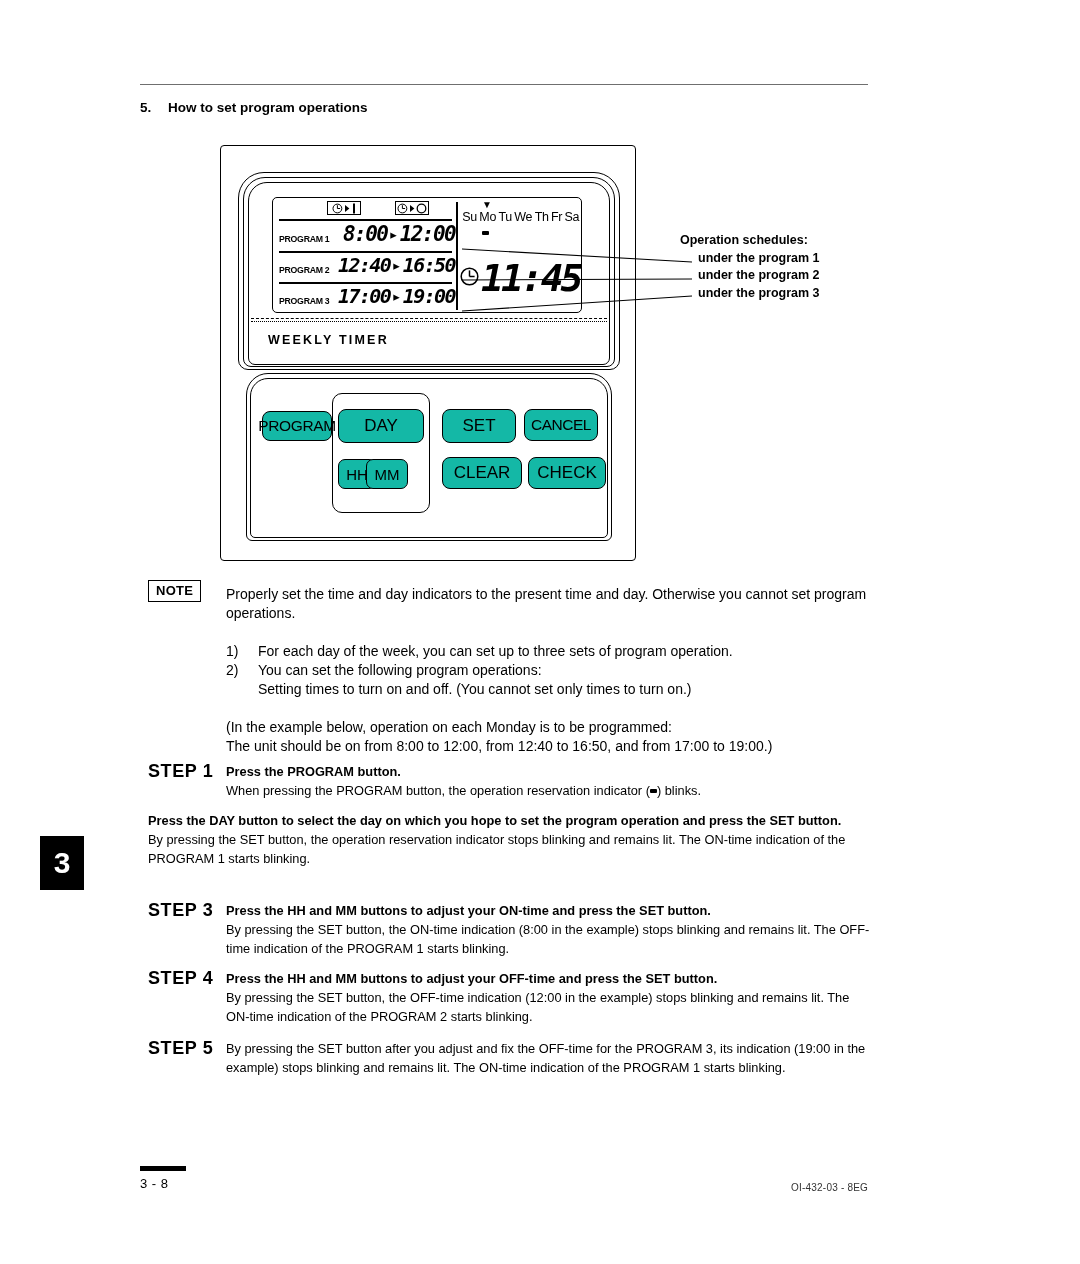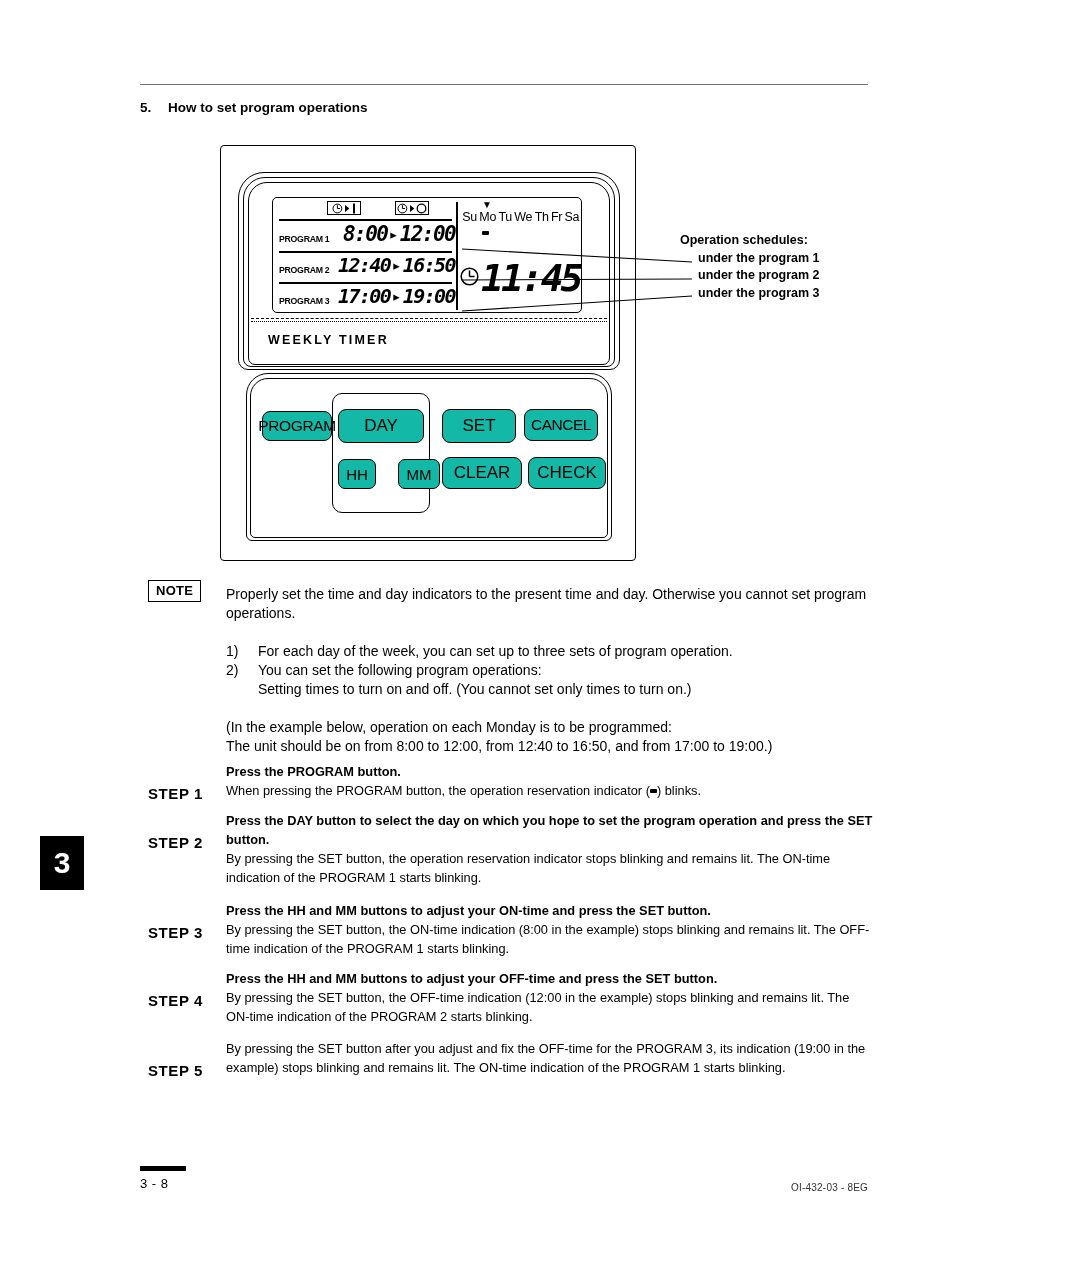--- a/index.html
+++ b/index.html
@@ -357,21 +357,21 @@
     height: 120px;
     border: 1.6px solid #000;
     border-radius: 10px;
     box-sizing: border-box;
   }
   #key-program { left: 0px;  top: 8px;  width: 70px; height: 30px; font-size: 15.5px; letter-spacing: -0.4px;}
   #key-day     { left: 76px; top: 6px;  width: 86px; height: 34px; }
   #key-set     { left: 180px;top: 6px;  width: 74px; height: 34px; }
   #key-cancel  { left: 262px;top: 6px;  width: 74px; height: 32px; font-size: 15.5px; letter-spacing: -0.5px;}
   #key-hh      { left: 76px; top: 56px; width: 38px; height: 30px; }
-  #key-mm      { left: 136px;top: 56px; width: 42px; height: 30px; }
+  #key-mm      { left: 104px;top: 56px; width: 42px; height: 30px; }
   #key-clear   { left: 180px;top: 54px; width: 80px; height: 32px; }
   #key-check   { left: 266px;top: 54px; width: 78px; height: 32px; }
 
   
   #callouts {
     position: absolute;
     left: 680px;
     top: 232px;
     font-size: 12.5px;
     font-weight: bold;
@@ -418,23 +418,22 @@
     font-size: 12.8px;
     line-height: 19px;
   }
   .step .shead {
     display: flex;
   }
   .step .slabel {
     width: 78px;
     flex: 0 0 78px;
     font-weight: bold;
-    font-size: 15px;
+    font-size: 18px;
     letter-spacing: 0.6px;
-    margin-top: 22px;
   }
   .step .sbody { flex: 1; }
   .step .stitle { font-weight: bold; }
   .step .sdetail { font-weight: normal; }
   #step1 { top: 762px; }
   #step2 { top: 811px; }
   #step3 { top: 901px; }
   #step4 { top: 969px; }
   #step5 { top: 1039px; }
 
@@ -611,21 +610,20 @@
     <span class="slabel">STEP 1</span>
     <span class="sbody">
       <span class="stitle">Press the PROGRAM button.</span><br>
       <span class="sdetail"><span>When pressing the PROGRAM button, the operation reservation indicator (</span><span class="res-inline"></span><span>) blinks.</span></span>
     </span>
   </div>
 </div>
 
 <div class="step" id="step2">
   <div class="shead">
-    <span class="slabel">STEP 2</span>
     <span class="sbody">
       <span class="stitle">Press the DAY button to select the day on which you hope to set the program operation and press the SET button.</span>
       <div class="sdetail">By pressing the SET button, the operation reservation indicator stops blinking and remains lit. The ON-time indication of the PROGRAM 1 starts blinking.</div>
     </span>
   </div>
 </div>
 
 <div class="step" id="step3">
   <div class="shead">
     <span class="slabel">STEP 3</span>

